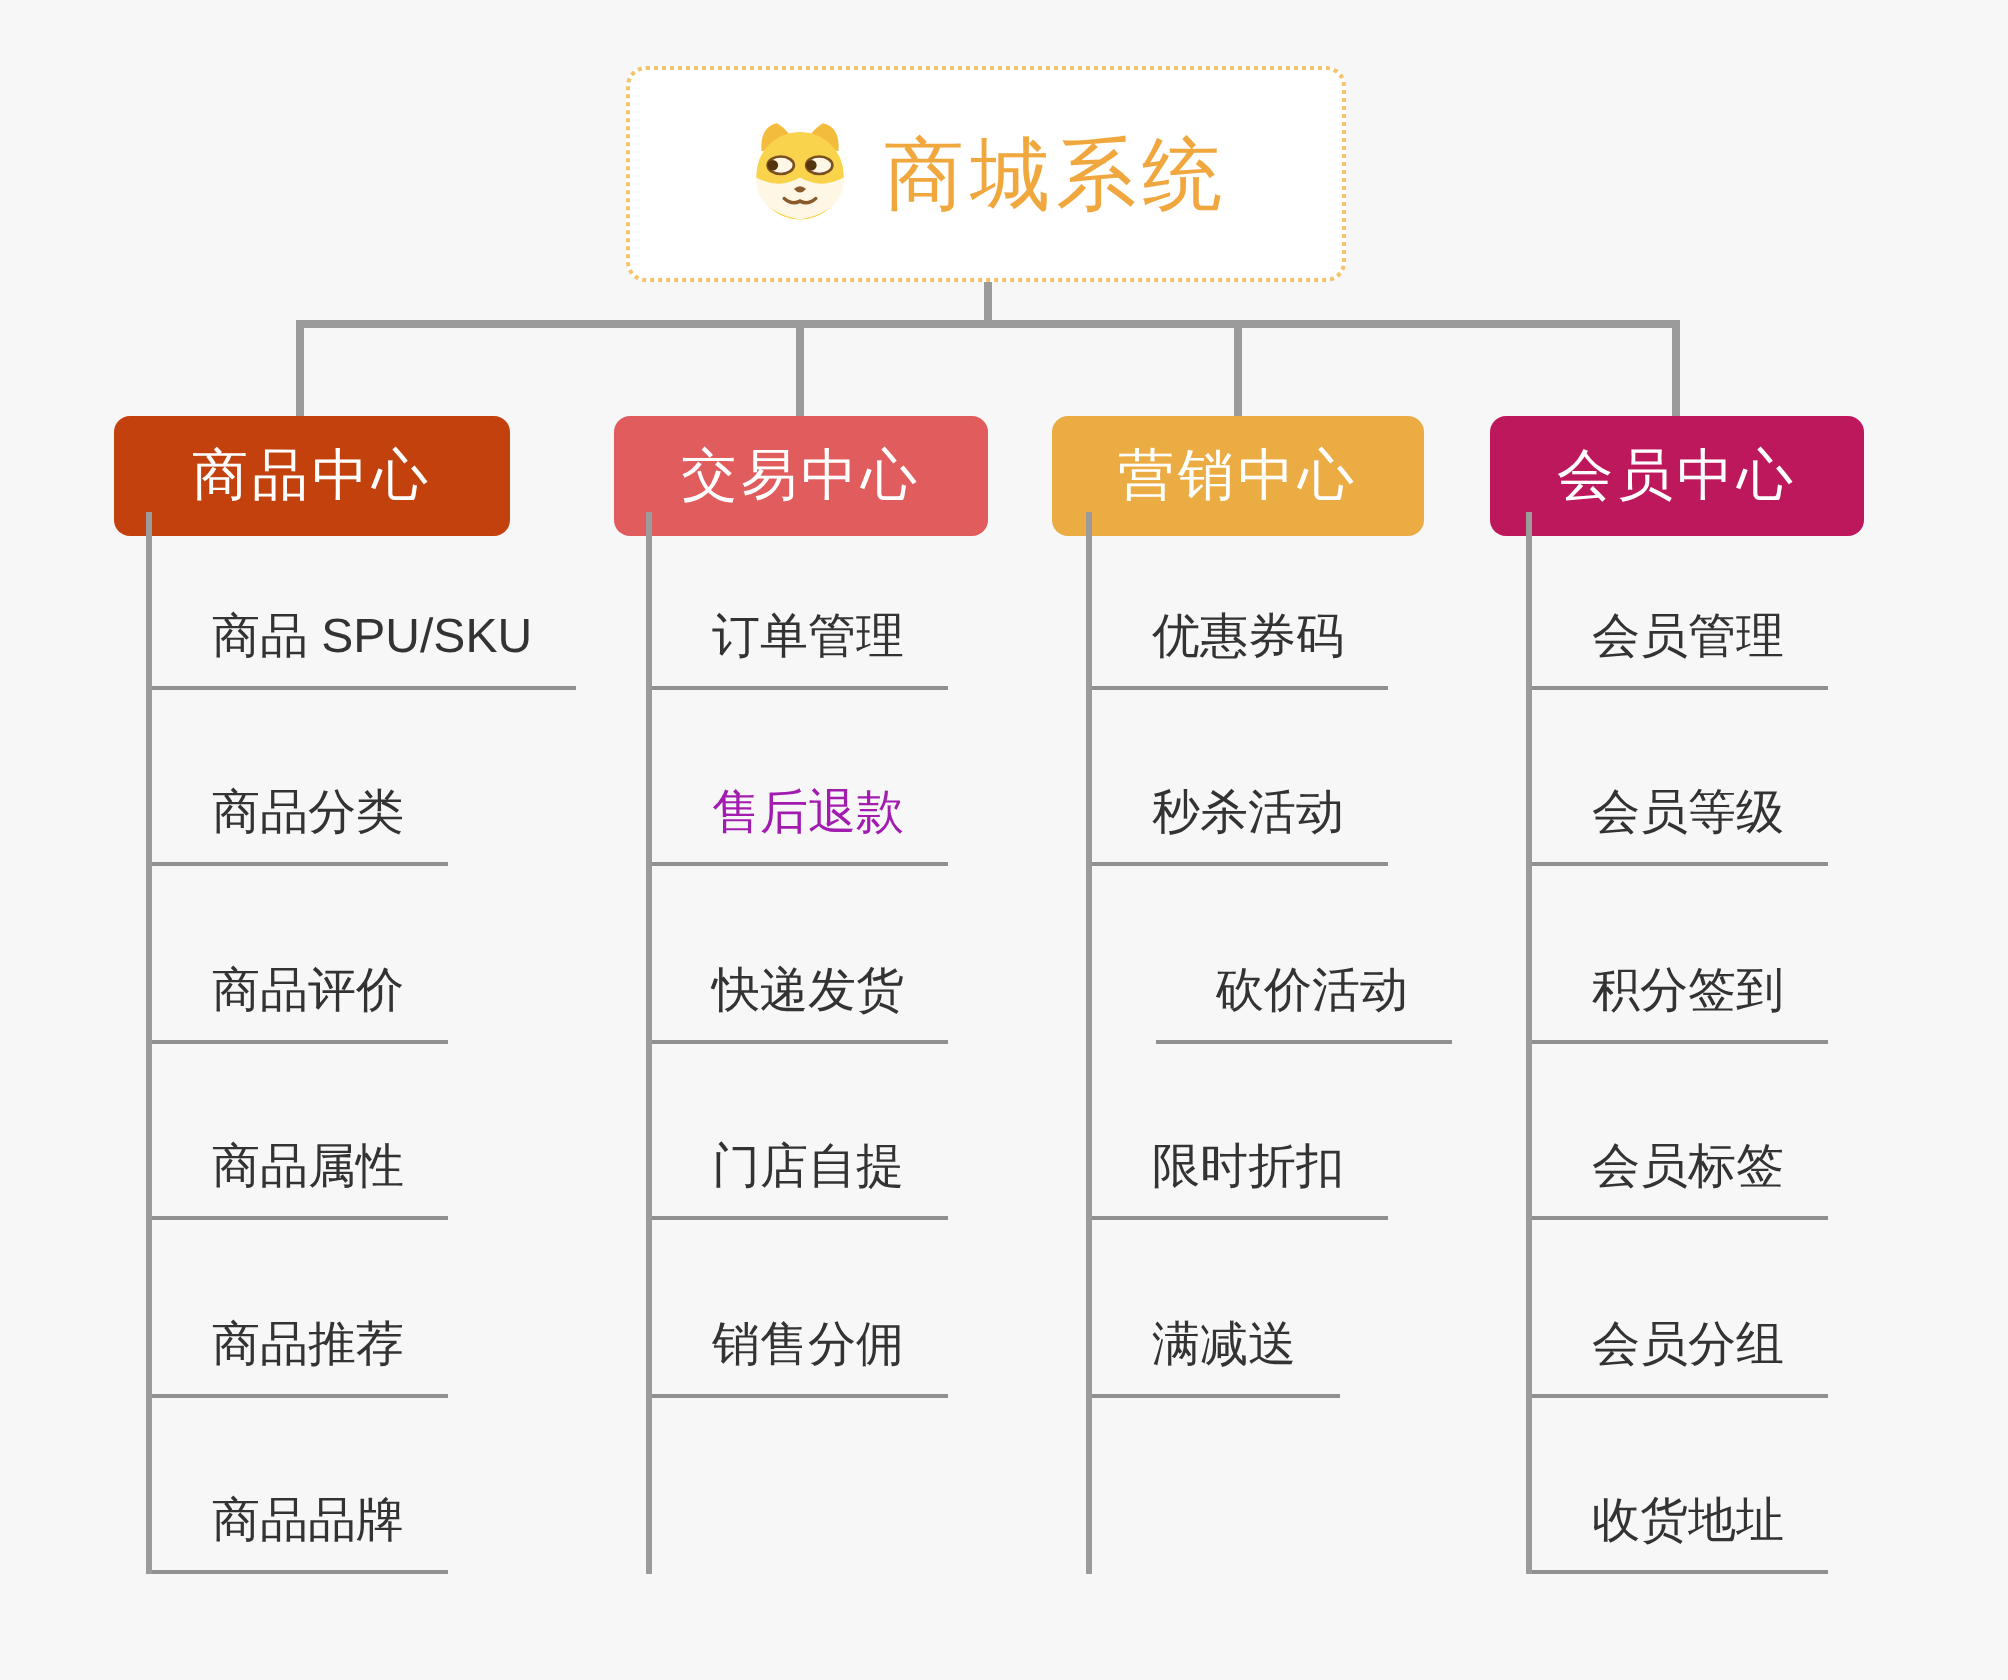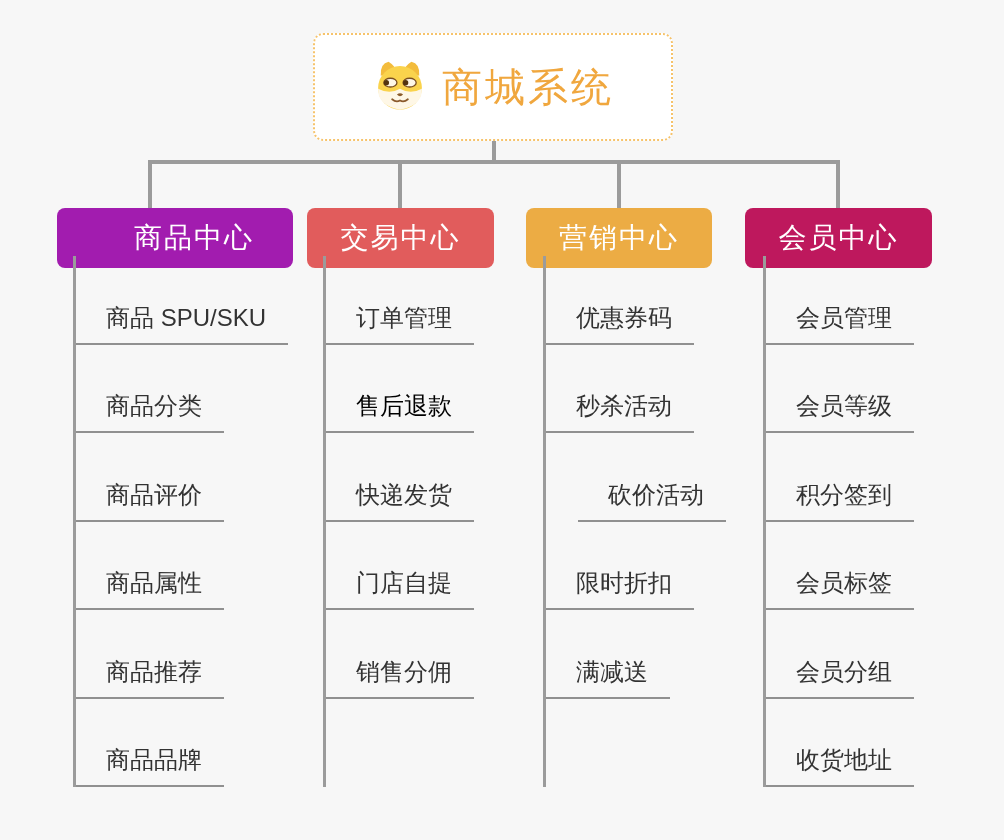--- a/index.html
+++ b/index.html
@@ -71,21 +71,21 @@
         <circle cx="38.5" cy="27" r="3" fill="#53340F"></circle>
         <path d="M28.5 40.5 Q32 37.5 35.5 40.5 Q32 44.5 28.5 40.5 Z" fill="#8A5A2B"></path>
         <path d="M23 46 Q27.5 50 32 47.5 Q36.5 50 41 46" stroke="#8A5A2B" stroke-width="2" fill="none" stroke-linecap="round"></path>
       </svg>
     </span>
     <span class="root-label" style="color: rgb(240, 167, 62);">商城系统</span>
   </div>
 
   <div id="branches">
       <div class="line" style="left: 148px; top: 160px; width: 4px; height: 48px; background: rgb(155, 155, 155);"></div>
-      <div class="branch-node" style="left: 57px; width: 198px; background: #a21caf; padding-left: 38px;">
+      <div class="branch-node" style="left: 57px; width: 198px; background: #c2410c;">
         <span>商品中心</span>
       </div>
       <div class="children" style="left: 73px; border-left-color: rgb(155, 155, 155);">
         <div class="child-item">
           <span style="border-bottom-color: rgb(144, 144, 144); color: rgb(51, 51, 51);">商品 SPU/SKU</span>
         </div>
         <div class="child-item">
           <span style="border-bottom-color: rgb(144, 144, 144); color: rgb(51, 51, 51);">商品分类</span>
         </div>
         <div class="child-item">
@@ -103,21 +103,21 @@
       </div>
       <div class="line" style="left: 398px; top: 160px; width: 4px; height: 48px; background: rgb(155, 155, 155);"></div>
       <div class="branch-node" style="left: 307px; width: 187px; background: rgb(225, 92, 92);">
         <span>交易中心</span>
       </div>
       <div class="children" style="left: 323px; border-left-color: rgb(155, 155, 155);">
         <div class="child-item">
           <span style="border-bottom-color: rgb(144, 144, 144); color: rgb(51, 51, 51);">订单管理</span>
         </div>
         <div class="child-item">
-          <span style="border-bottom-color: rgb(144, 144, 144); color: #000000;">售后退款</span>
+          <span style="border-bottom-color: rgb(144, 144, 144); color: #a21caf;">售后退款</span>
         </div>
         <div class="child-item">
           <span style="border-bottom-color: rgb(144, 144, 144); color: rgb(51, 51, 51);">快递发货</span>
         </div>
         <div class="child-item">
           <span style="border-bottom-color: rgb(144, 144, 144); color: rgb(51, 51, 51);">门店自提</span>
         </div>
         <div class="child-item">
           <span style="border-bottom-color: rgb(144, 144, 144); color: rgb(51, 51, 51);">销售分佣</span>
         </div>

